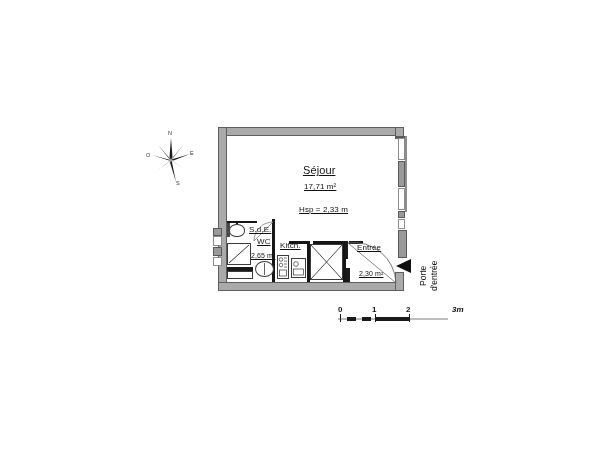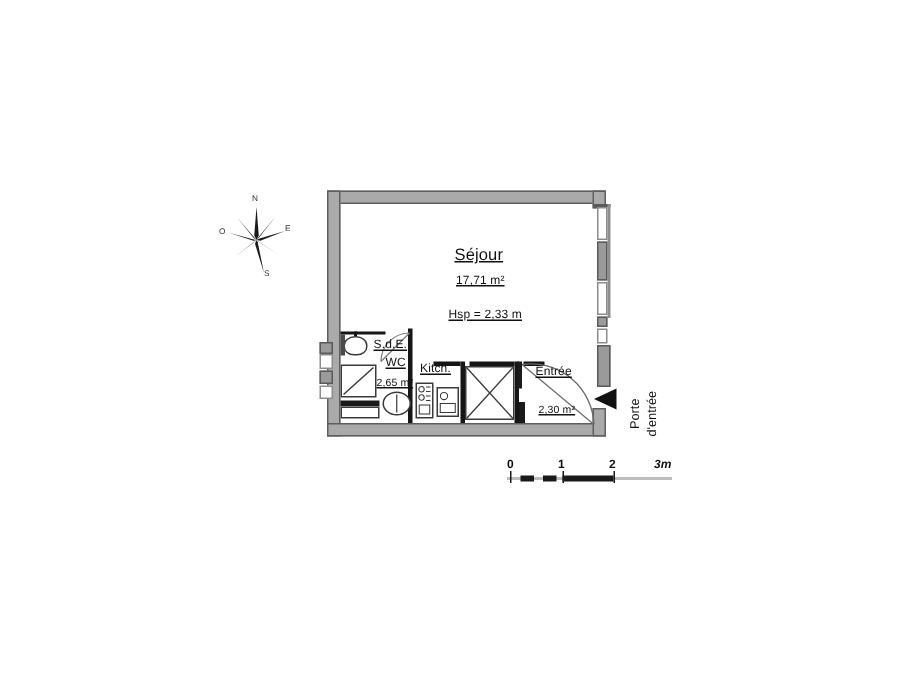--- a/index.html
+++ b/index.html
@@ -219,21 +219,21 @@
     <span class="compass-letter" style="left:44px; top:20px;">E</span>
     <span class="compass-letter" style="left:30px; top:50px;">S</span>
     <span class="compass-letter" style="left:0px; top:22px;">O</span>
   </div>
 
   <div id="scale-bar" style="left:338px; top:305px; width:110px; height:22px;">
 
     <span class="scale-num" style="left:0px; top:0px;">0</span>
     <span class="scale-num" style="left:34px; top:0px;">1</span>
     <span class="scale-num" style="left:68px; top:0px;">2</span>
-    <span class="scale-num" style="left:98px; top:0px;font-style:italic;">3m</span>
+    <span class="scale-num" style="left:114px; top:0px;font-style:italic;">3m</span>
 
     <div class="scale-rule" style="left:0px; top:13px; width:110px;"></div>
 
     <div class="scale-seg-dark" style="left:9px; top:12px; width:9px;"></div>
     <div class="scale-seg-dark" style="left:24px; top:12px; width:9px;"></div>
 
     <div class="scale-seg-dark" style="left:37px; top:12px; width:34px;"></div>
 
     <div class="abs" style="left:2px; top:9px; width:1px; height:8px; background:#1a1a1a;"></div>
     <div class="abs" style="left:37px; top:9px; width:1px; height:8px; background:#1a1a1a;"></div>

